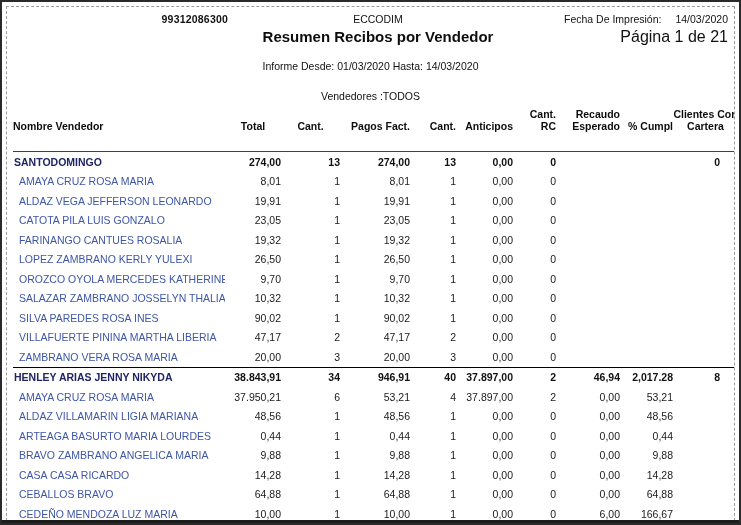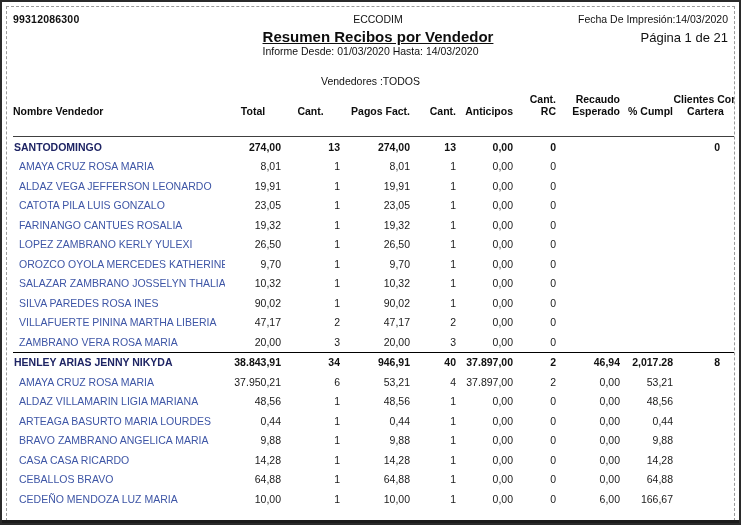--- a/index.html
+++ b/index.html
@@ -9,28 +9,28 @@
   }
   .page{
     position:absolute;left:4px;top:4px;right:4px;bottom:2px;
     border:1px dashed #9b9b9b;box-sizing:border-box;
     padding:6px 6px 0 6px;overflow:hidden;
   }
   .bottom-cut{position:absolute;left:0;right:0;bottom:0;height:3px;background:#1c1c1c;}
 
   
   .hrow1{display:grid;grid-template-columns:215px 1fr 200px;align-items:baseline;font-size:10.5px;color:#111;}
-  .company-code{font-weight:bold;text-align:left;letter-spacing:.2px;}
+  .company-code{font-weight:bold;text-align:right;letter-spacing:.2px;}
   .company-name{font-weight:normal;text-align:center;}
   .print-date{text-align:right;white-space:nowrap;}
-  .print-date .lbl{margin-right:0;}
+  .print-date .lbl{margin-right:14px;}
   .hrow2{display:grid;grid-template-columns:215px 1fr 200px;align-items:baseline;margin-top:3px;}
-  .report-title{grid-column:2;text-align:center;font-weight:bold;font-size:15px;color:#0d0d0d;text-decoration:underline;}
-  .page-number{text-align:right;font-size:13px;color:#111;}
-  .sub1{text-align:center;font-size:10.5px;margin-top:0;color:#111;}
+  .report-title{grid-column:2;text-align:center;font-weight:bold;font-size:15px;color:#0d0d0d;}
+  .page-number{text-align:right;font-size:16px;color:#111;}
+  .sub1{text-align:center;font-size:10.5px;margin-top:14px;color:#111;}
   .sub2{text-align:center;font-size:10.5px;margin-top:18px;color:#111;}
 
   
   table{width:100%;border-collapse:collapse;margin-top:5px;table-layout:fixed;}
   thead th{
     font-size:10.5px;font-weight:bold;color:#0d0d0d;vertical-align:bottom;
     border-bottom:1px solid #404040;padding:1px 0 19px 0;white-space:pre-line;line-height:1.15;
   }
   th.left{text-align:left;}
   th.center{text-align:center;}

